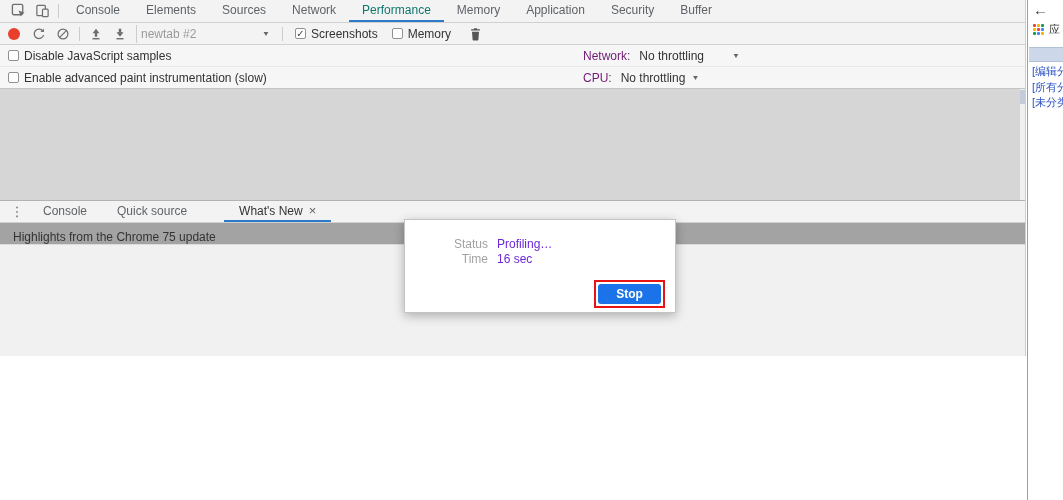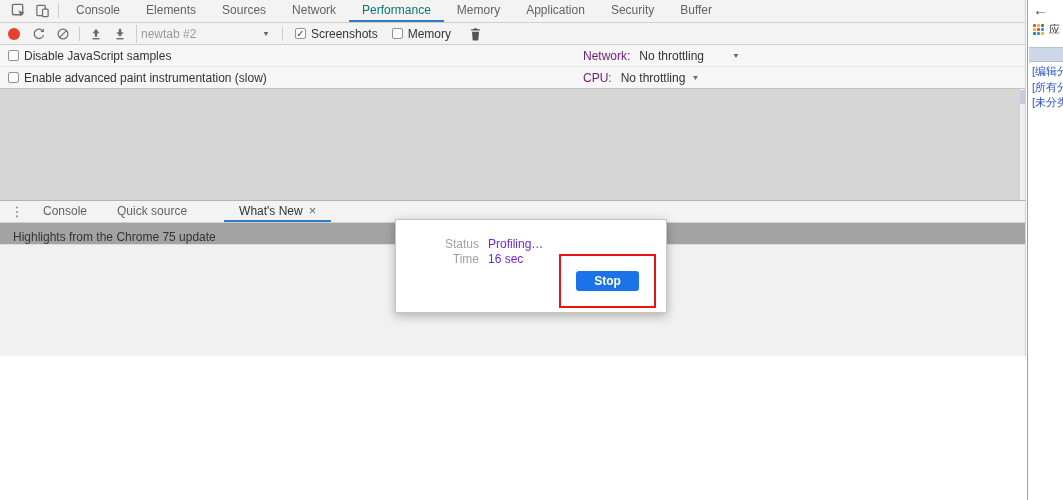--- a/index.html
+++ b/index.html
@@ -29,27 +29,27 @@
   .optrow2 { border-bottom:1px solid #c3c3c3; }
   .throttle { position:absolute; left:583px; display:flex; align-items:center; }
   .throttle .lbl { color:#701a75; margin-right:9px; }
   .throttle .val { color:#333; cursor:pointer; }
 
   .main-area { flex:1; background:#d6d6d6; position:relative; }
   .scroll-strip { position:absolute; right:0; top:0; bottom:0; width:5px; background:#eef0f2; }
   .scroll-thumb { position:absolute; right:0; top:1px; width:5px; height:14px; background:#c3ccd8; }
 
   
-  .dialog { position:absolute; left:395px; top:130px; width:272px; height:94px; background:#fff; border:1px solid #c4c4c4; box-shadow:0 3px 10px rgba(0,0,0,.28); padding-top:16px; }
+  .dialog { position:absolute; left:404px; top:130px; width:272px; height:94px; background:#fff; border:1px solid #c4c4c4; box-shadow:0 3px 10px rgba(0,0,0,.28); padding-top:16px; }
   .drow { display:flex; align-items:center; height:15px; }
   .dlabel { width:83px; text-align:right; color:#a2a2a2; flex:none; margin-right:9px; }
   .dvalue { color:#6d28d9; }
   .buffer-bar { width:169px; height:5px; background:#ebebeb; border-radius:2px; position:relative; margin-top:1px; }
   .buffer-fill { position:absolute; left:0; top:-1px; width:2px; height:7px; background:#5585d8; }
-  .stop-annotation { position:absolute; right:10px; bottom:4px; border:2px solid #e81313; padding:15px; }
+  .stop-annotation { position:absolute; right:10px; bottom:4px; border:2px solid #e81313; padding:2px; }
   .stop-btn { width:63px; height:20px; background:#1a73e8; color:#fff; border:none; border-radius:3px; font-weight:bold; font-size:12px; font-family:"Liberation Sans",sans-serif; cursor:pointer; }
 
   
   .drawer-tabs { height:23px; background:#f3f3f3; border-top:1px solid #b3b3b3; border-bottom:1px solid #d0d0d0; display:flex; align-items:stretch; padding-left:6px; flex:none; }
   .menu-dots { width:22px; display:flex; align-items:center; justify-content:center; color:#666; font-size:13px; cursor:pointer; letter-spacing:0; }
   .drawer-tab { padding:0 15px; display:flex; align-items:center; gap:6px; color:#5f6368; cursor:pointer; border-bottom:2px solid transparent; }
   .drawer-tab.active { color:#333; border-bottom-color:#2d7bc8; }
   .close-x { color:#5f6368; font-size:13px; cursor:pointer; line-height:1; }
   .drawer-content { height:22px; background:#a3a3a3; border-bottom:1px solid #dcdcdc; display:flex; align-items:flex-end; padding-left:13px; flex:none; color:#333; }
   .drawer-rest { flex:1; background:#f1f1f1; }

